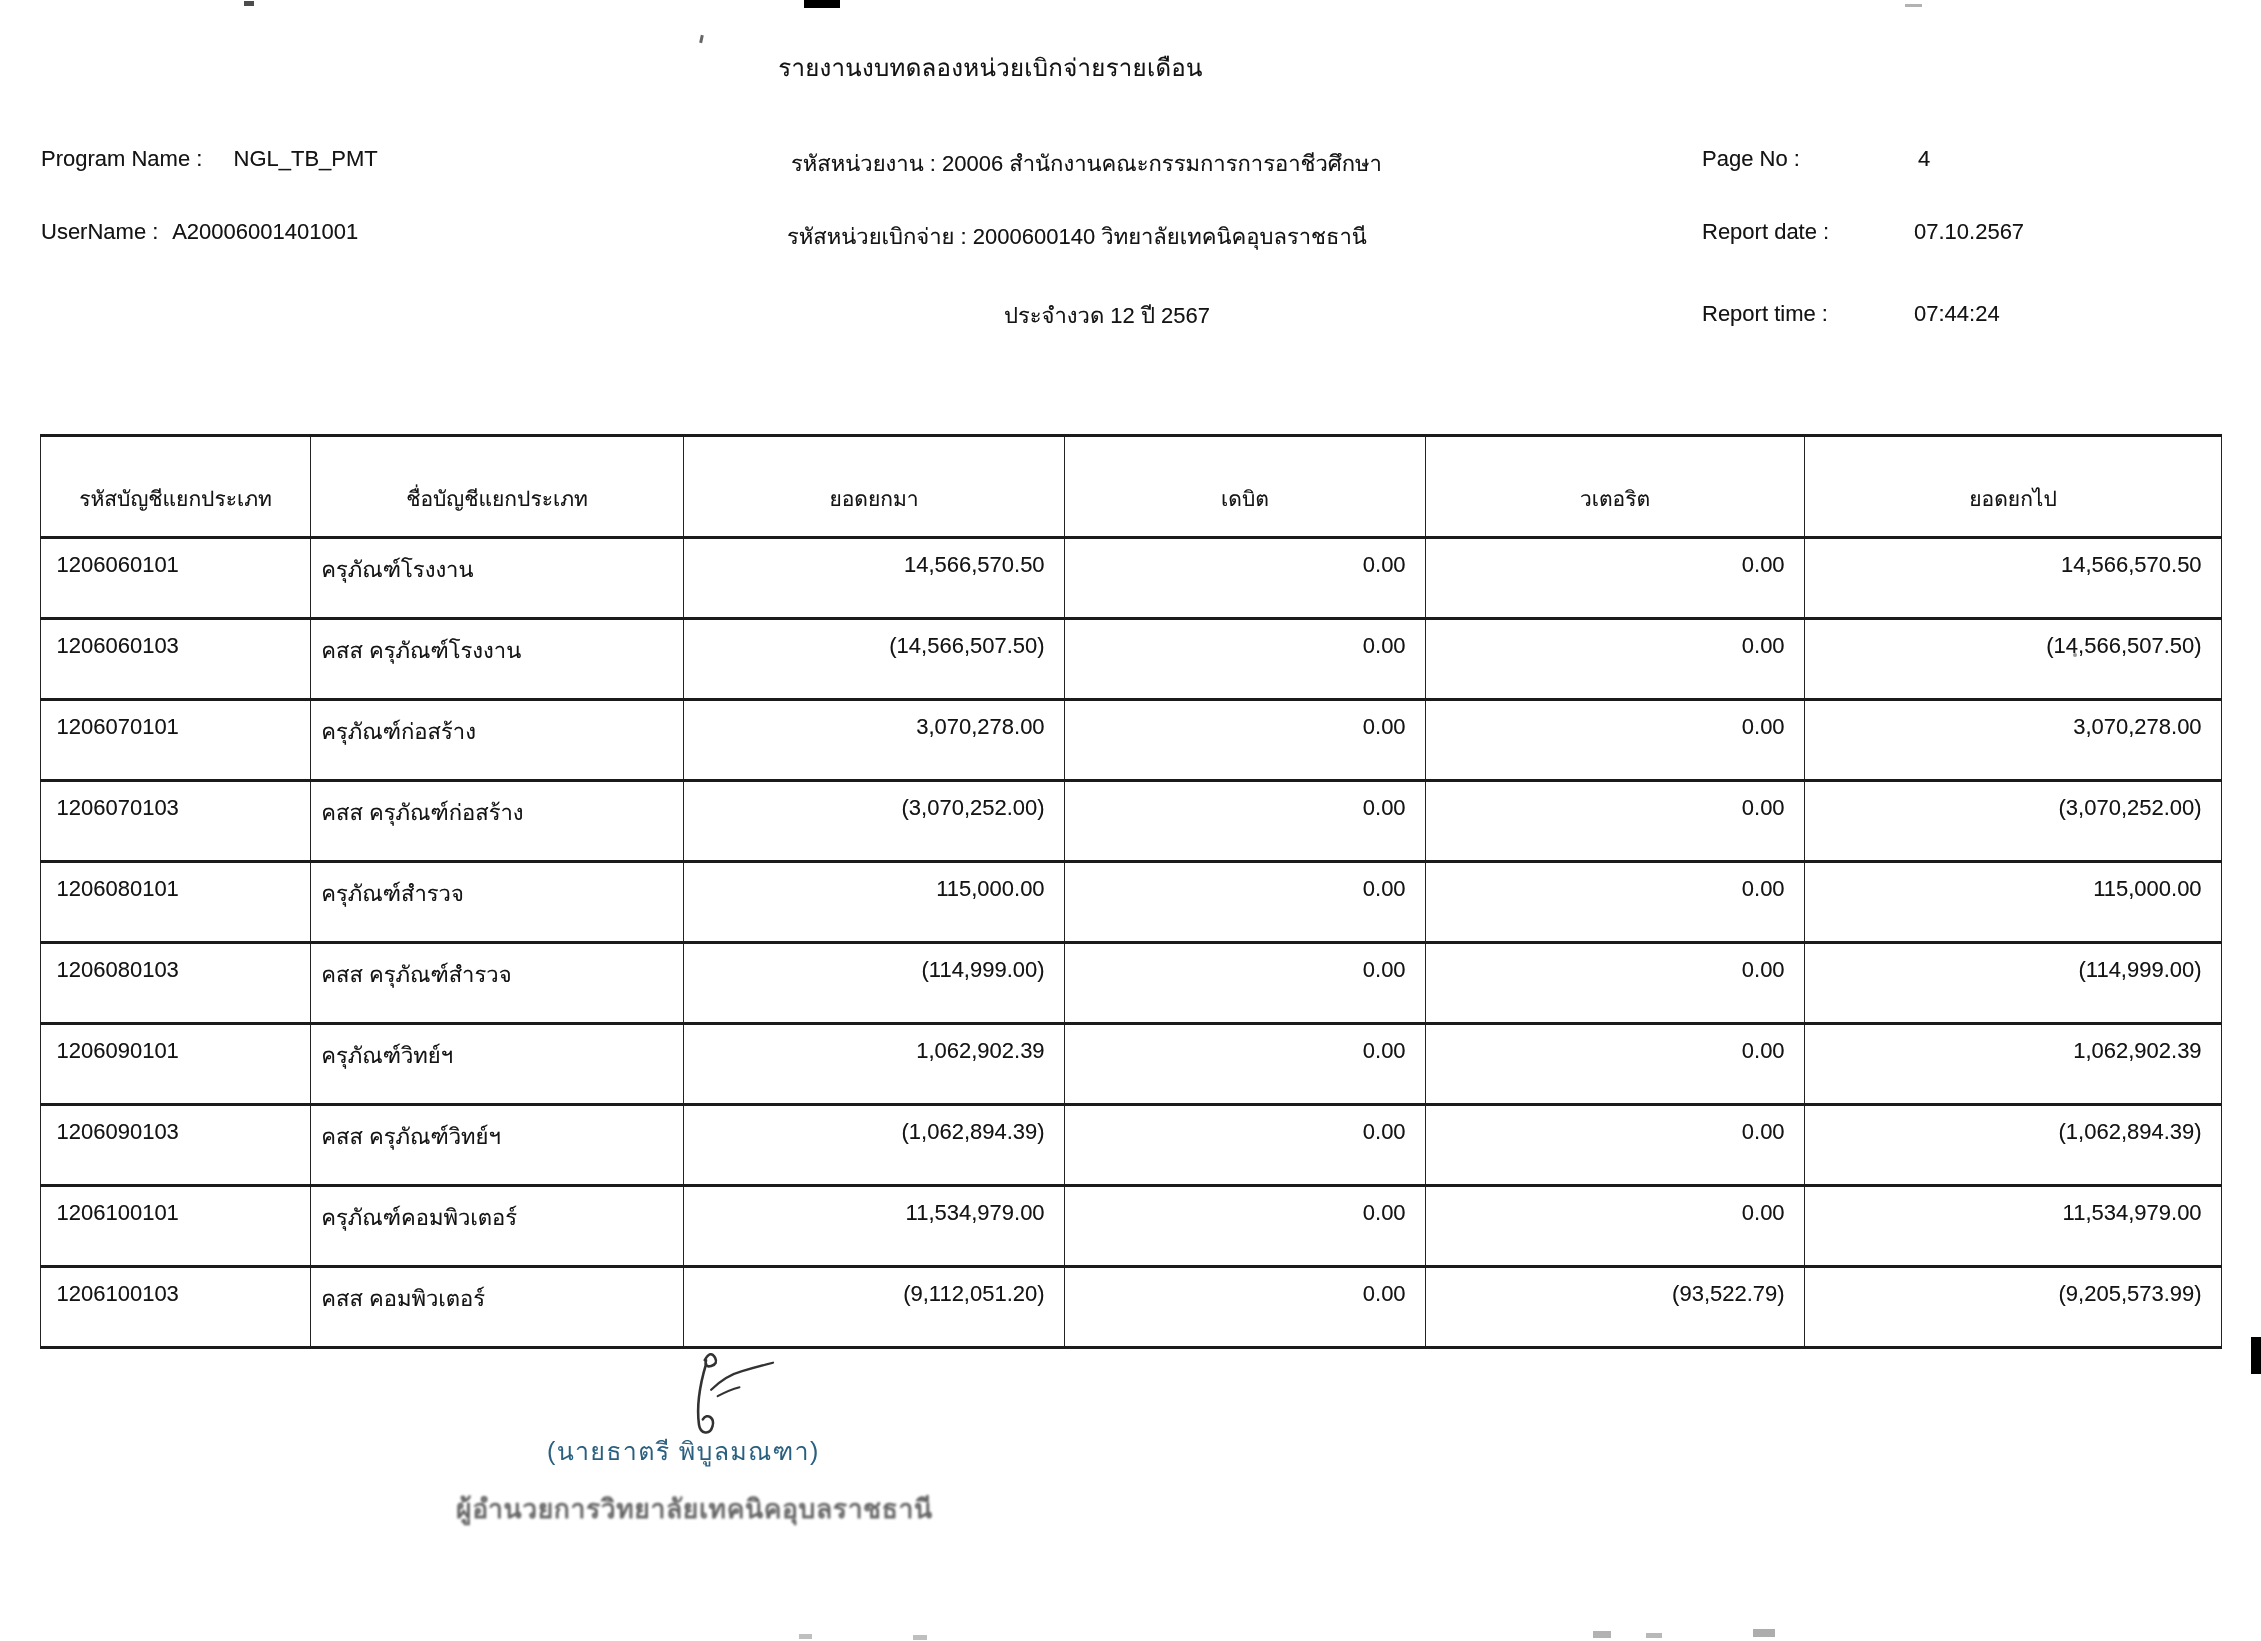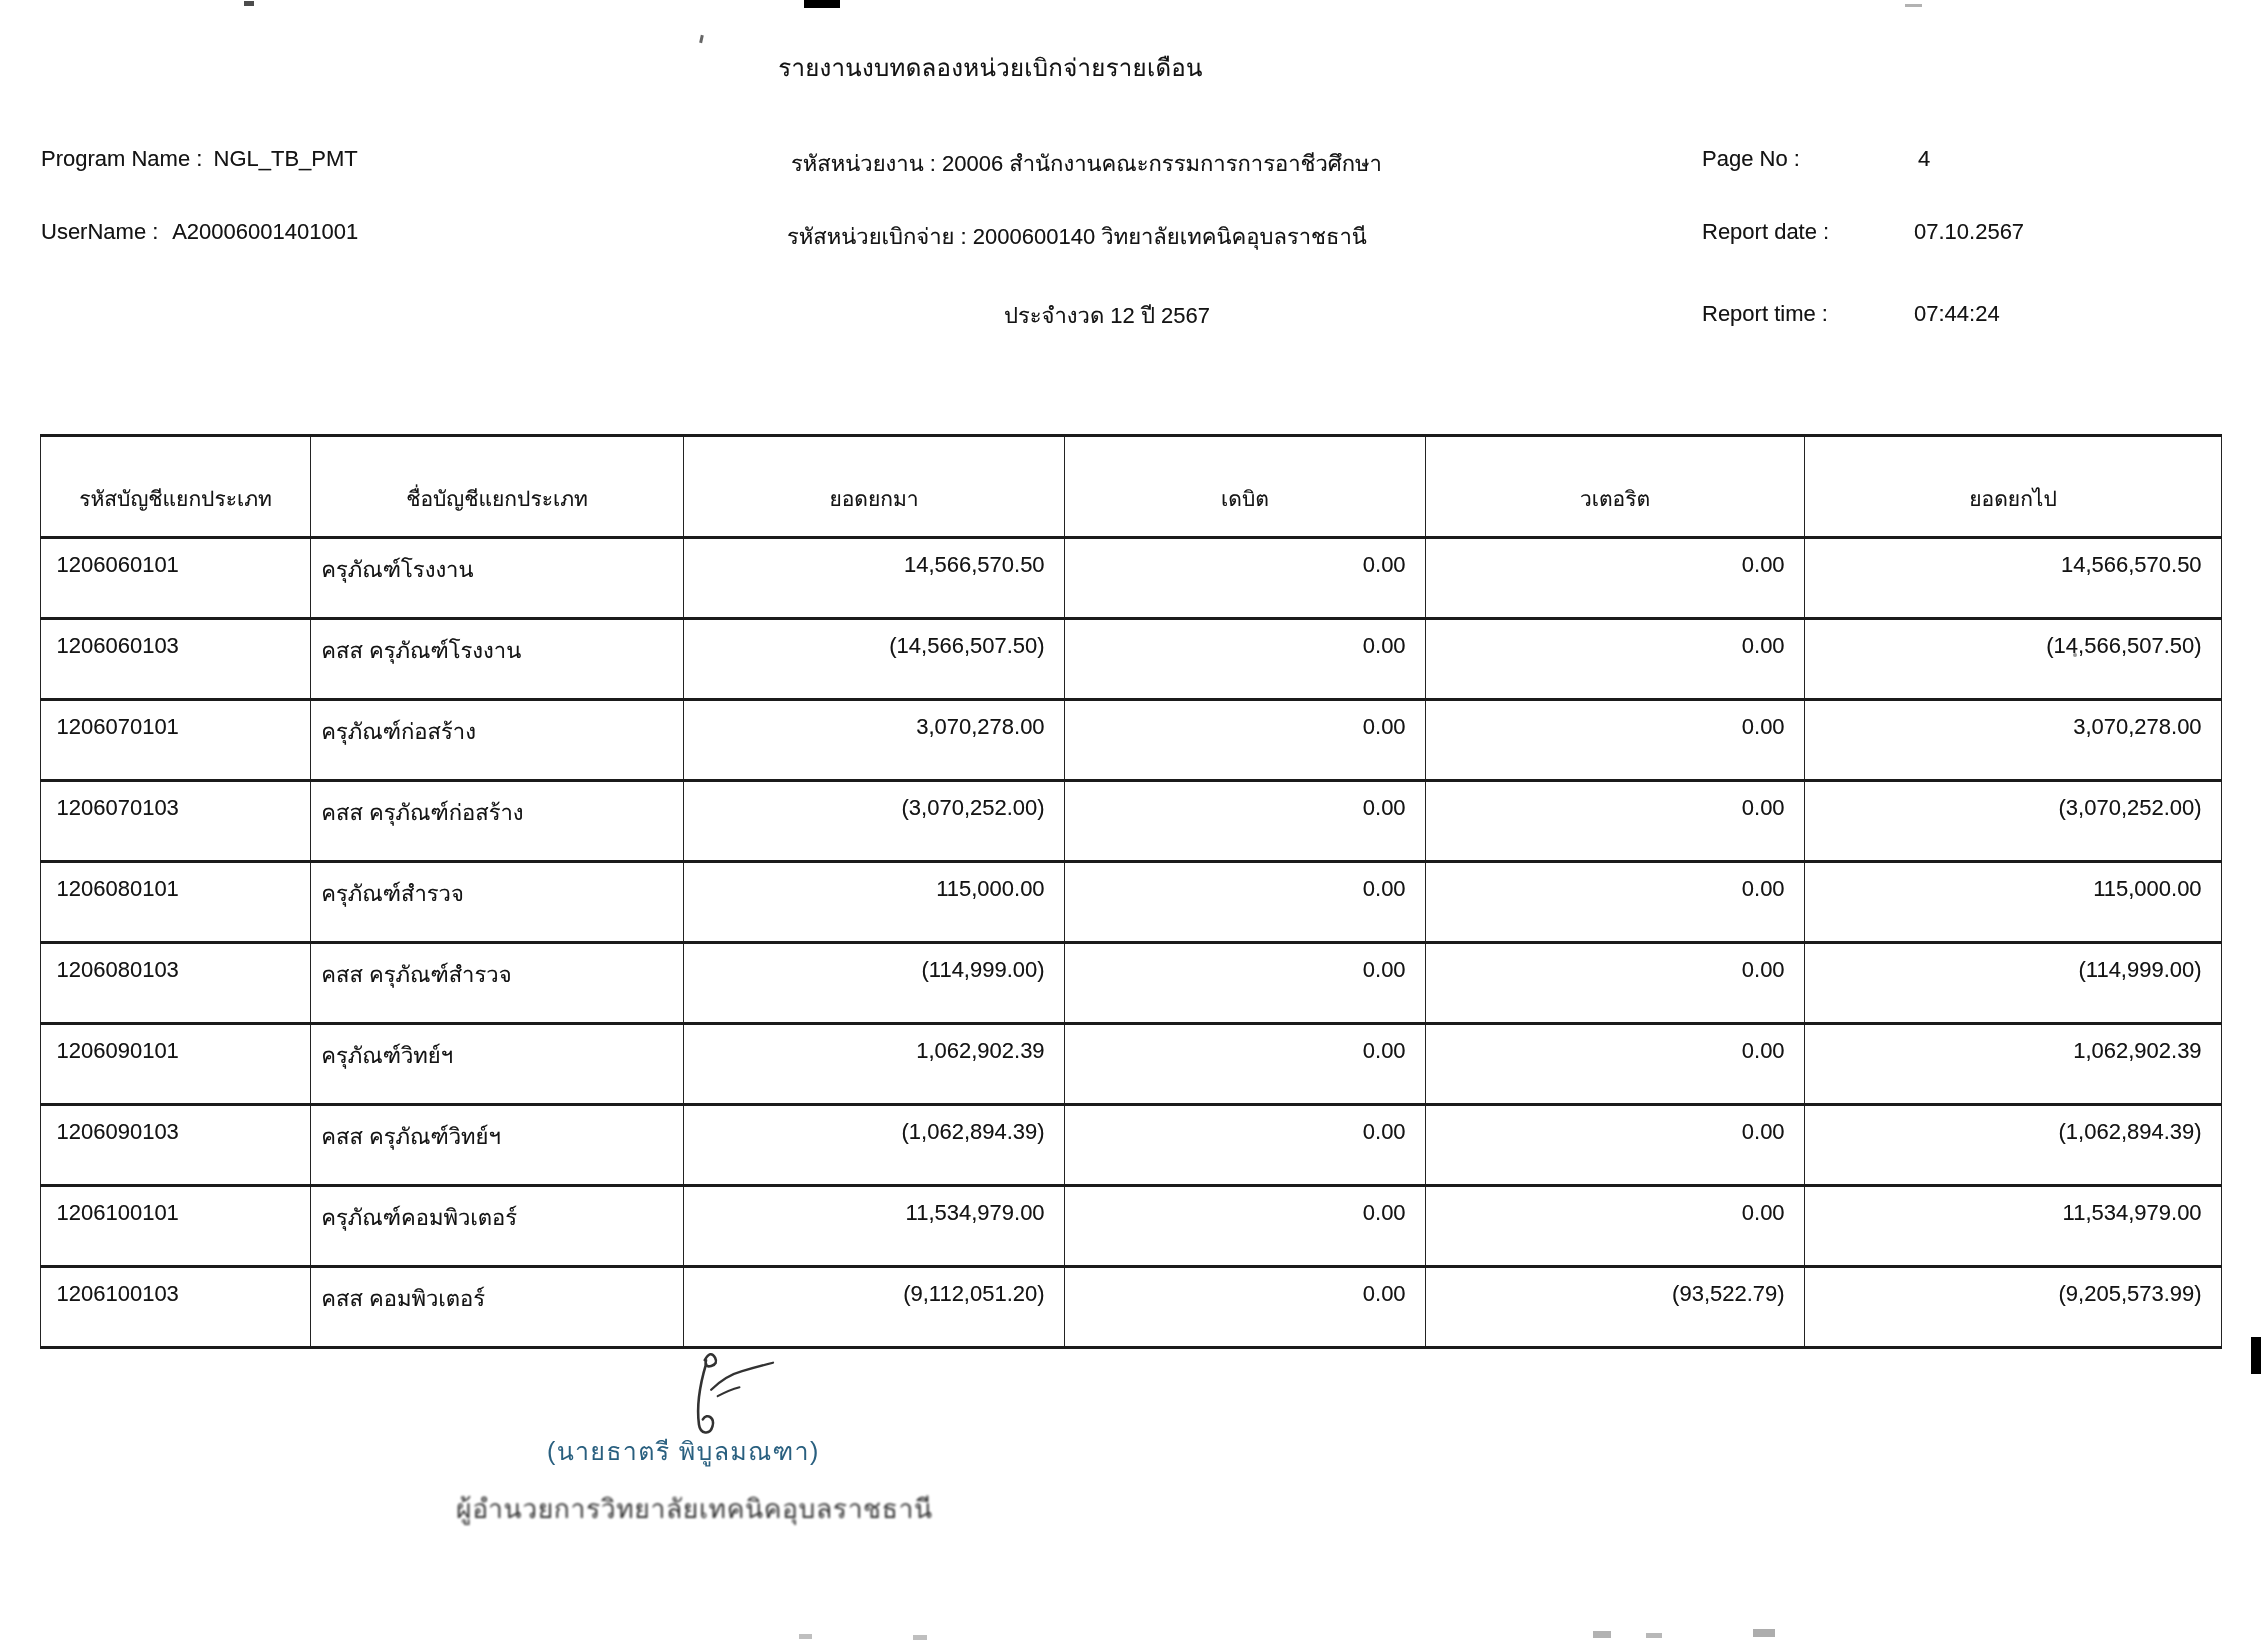--- a/index.html
+++ b/index.html
@@ -64,41 +64,41 @@
     font-size:25px; font-weight:400;
     color:#0c4a6e;
     letter-spacing:1.3px;
     filter:blur(0.5px);
     opacity:.88;
     white-space:nowrap;
     z-index:5;
   }
   .stamp2 {
     left:456px; top:1488px;
-    font-size:26.5px; font-weight:400;
-    color:#000000;
+    font-size:26.5px; font-weight:700;
+    color:#404040;
     letter-spacing:0.6px;
     filter:blur(0.8px);
     opacity:.8;
     white-space:nowrap;
     z-index:5;
   }
   .sig { z-index:6; }
 
   
   .art { position:absolute; background:#000; }
 </style>
 </head>
 <body>
 
 <div class="abs doc-title ink">รายงานงบทดลองหน่วยเบิกจ่ายรายเดือน</div>
 
 <div class="abs hline ink" style="left:41px; top:146px;">
   <span>Program Name :</span>
-  <span style="margin-left:5px;">NGL_TB_PMT</span>
+  <span style="margin-left:25px;">NGL_TB_PMT</span>
 </div>
 <div class="abs hline ink" style="left:41px; top:219px;">
   <span>UserName :</span>
   <span style="margin-left:7.7px;">A20006001401001</span>
 </div>
 
 <div class="abs hline ink" style="left:791px; top:146px;">รหัสหน่วยงาน : 20006 สำนักงานคณะกรรมการการอาชีวศึกษา</div>
 <div class="abs hline ink" style="left:787px; top:219px;">รหัสหน่วยเบิกจ่าย : 2000600140 วิทยาลัยเทคนิคอุบลราชธานี</div>
 <div class="abs hline ink" style="left:1004px; top:298px;">ประจำงวด 12 ปี 2567</div>
 

